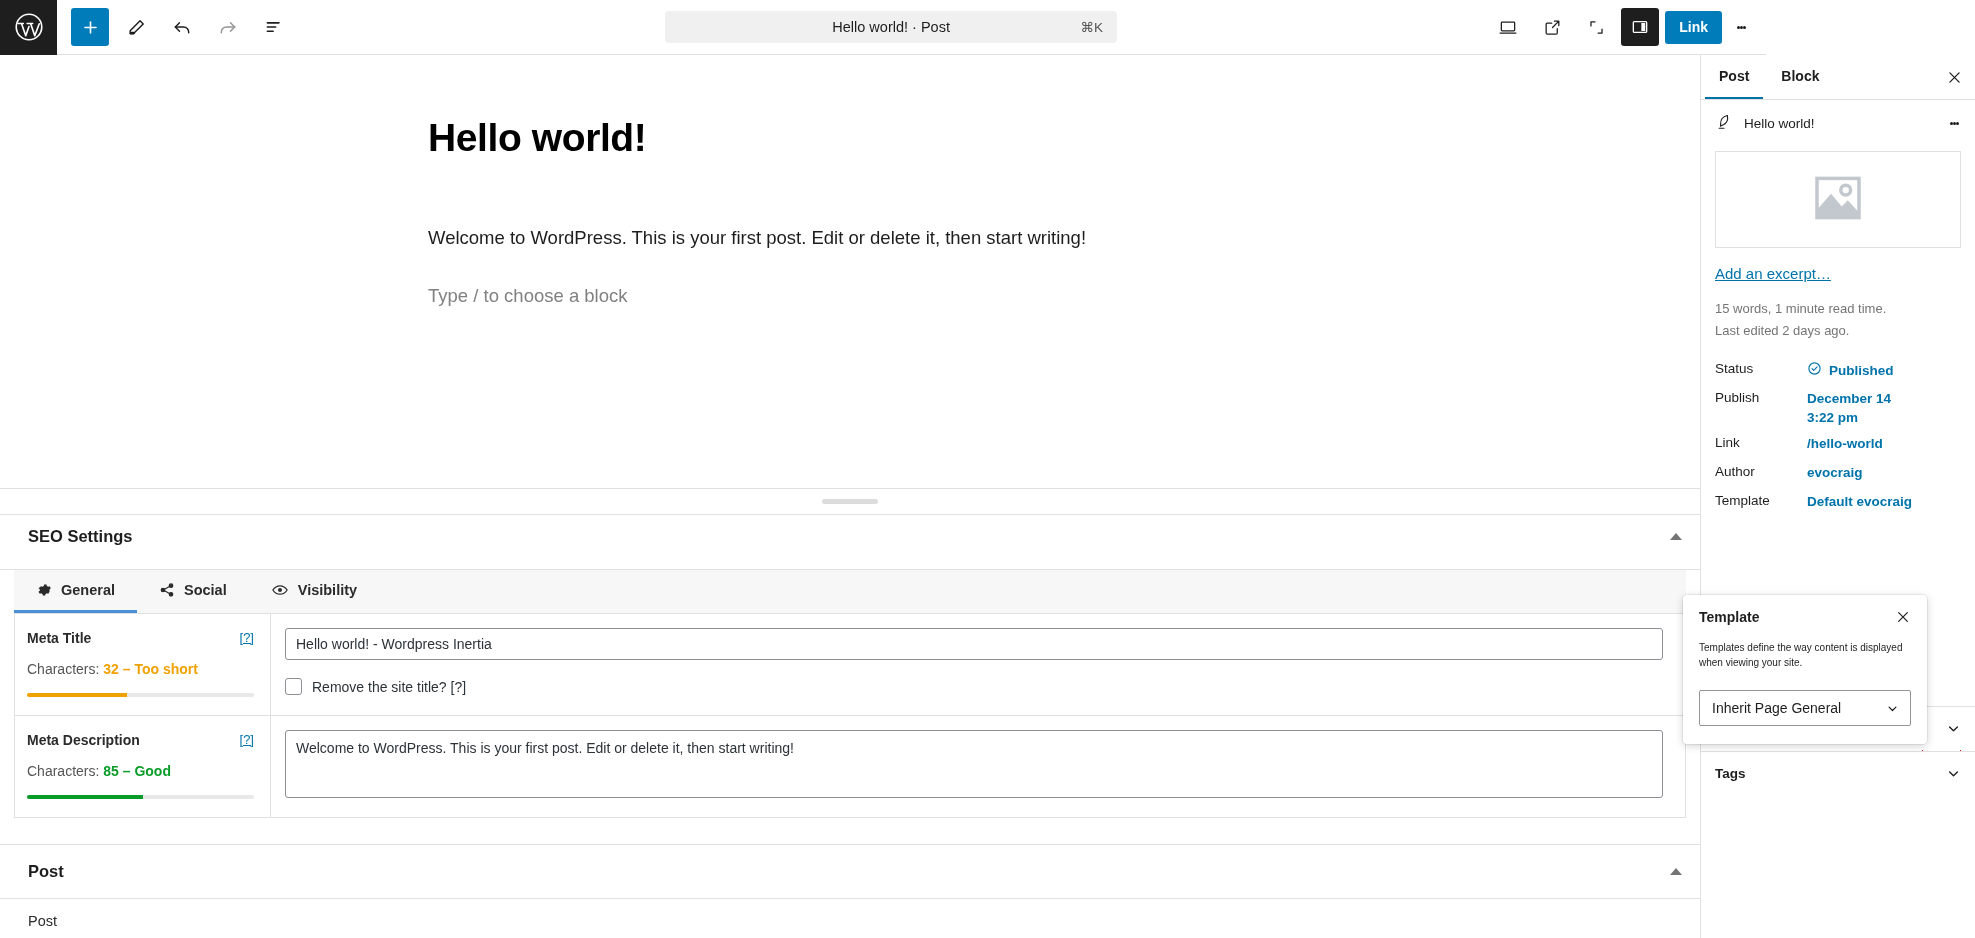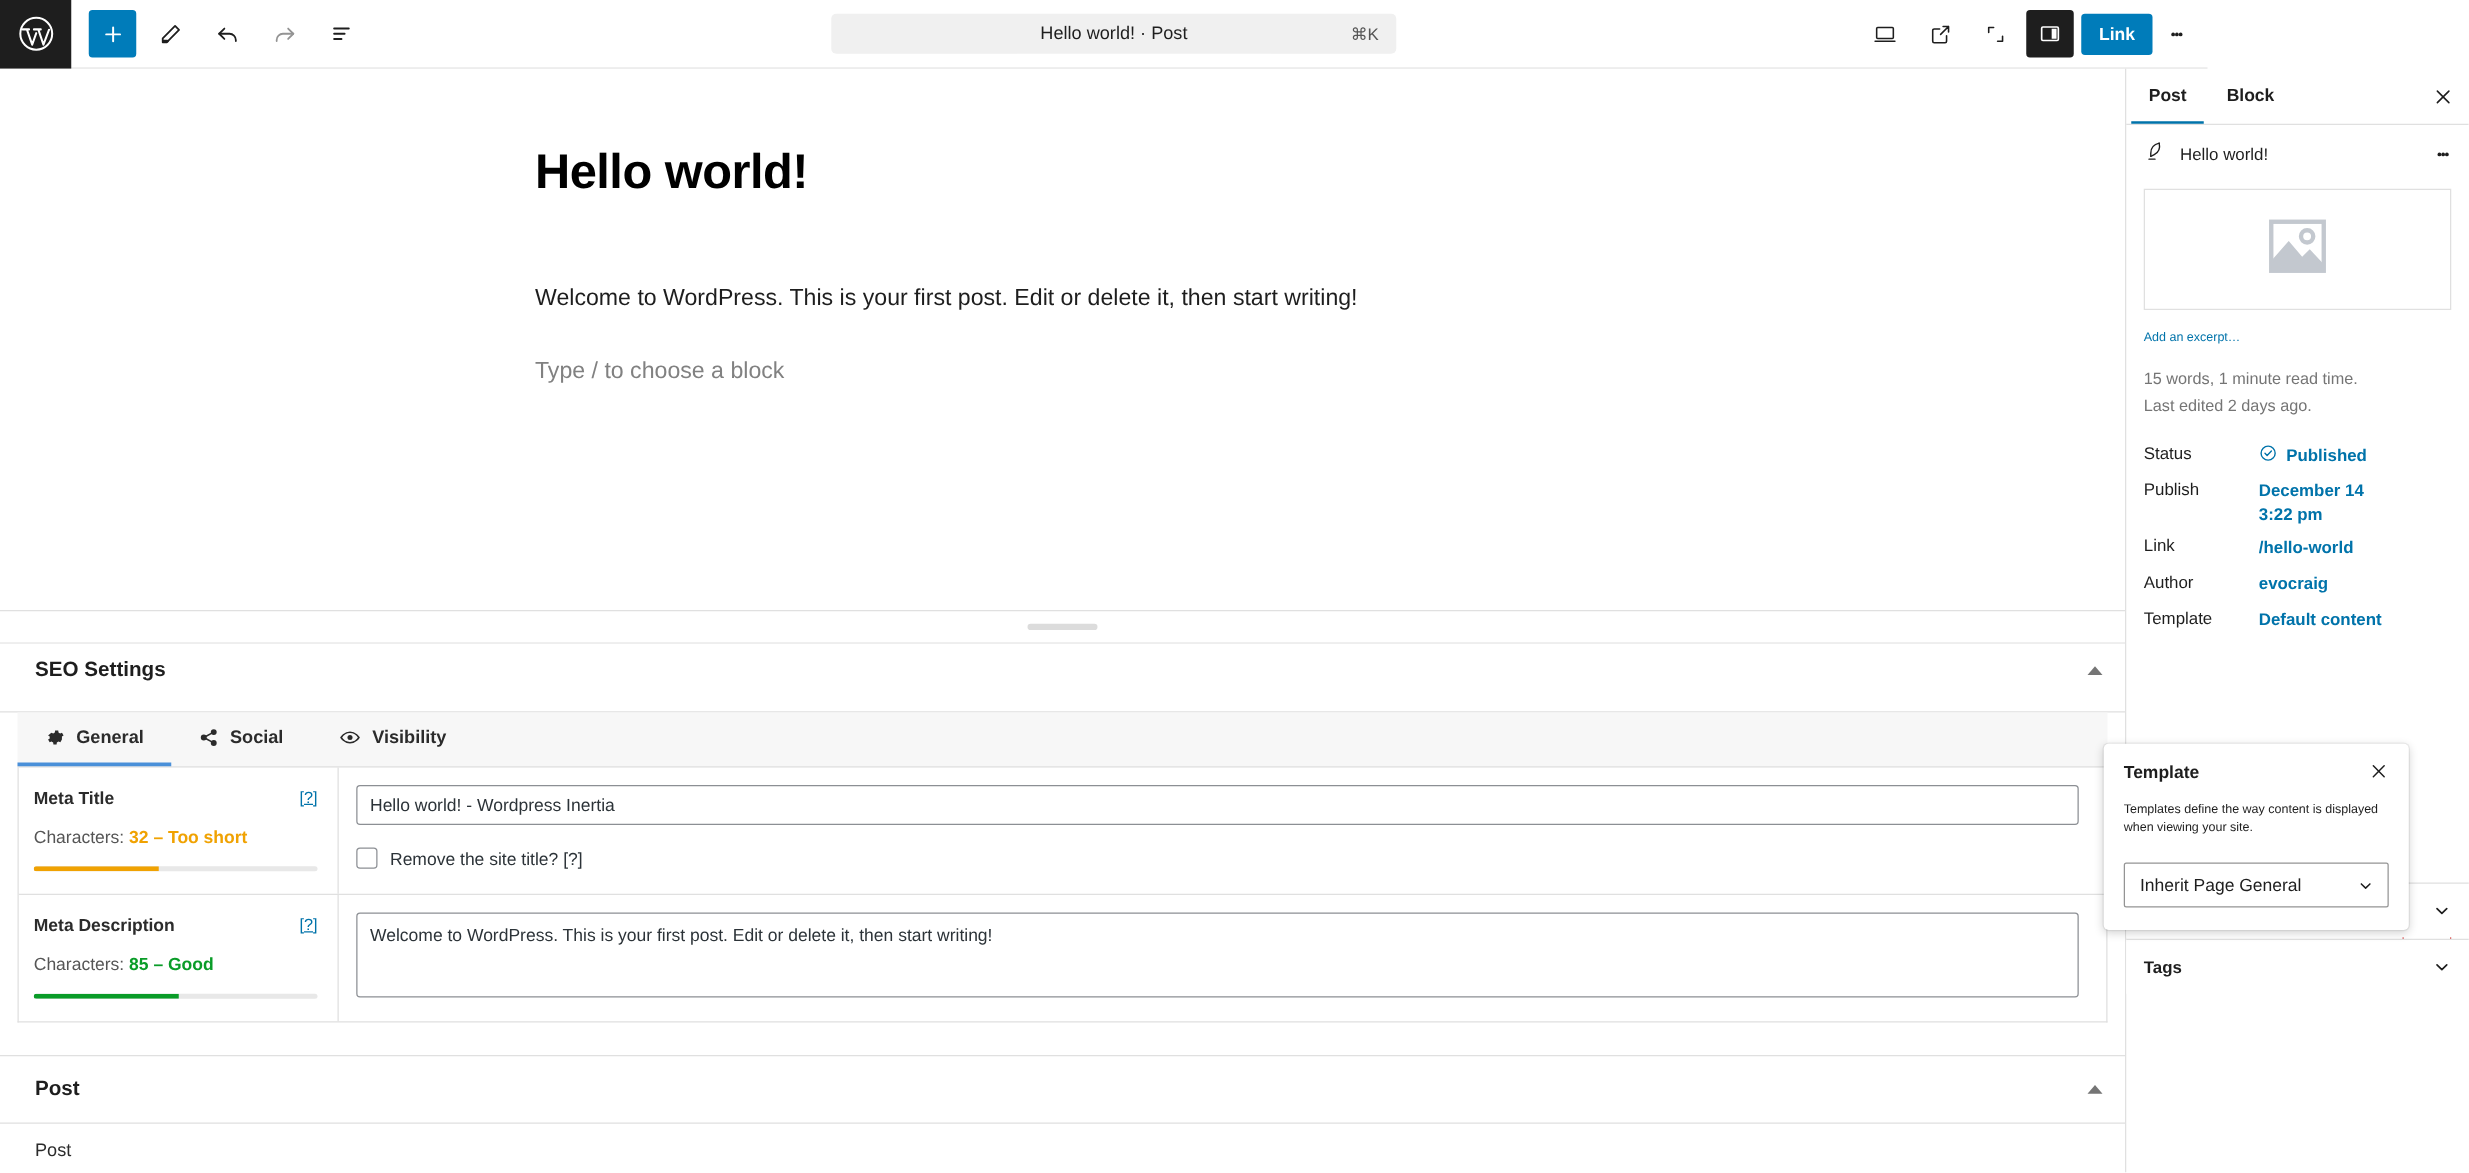--- a/index.html
+++ b/index.html
@@ -159,22 +159,22 @@
     padding: 0 8px 0 14px;
   }
   .sb-post-title { font-size: 13.5px; color: #1e1e1e; flex: 1; }
   .kebab { width: 26px; display: flex; align-items: center; justify-content: center; cursor: pointer; }
   .kebab i { display: block; width: 3px; height: 3px; background: #1e1e1e; border-radius: 50%; margin: 2px 0; }
   .feat-img {
     margin: 4px 14px 0 14px; height: 97px; border: 1px solid #e0e0e0;
     display: flex; align-items: center; justify-content: center; background: #fff; cursor: pointer;
   }
   .excerpt-link {
-    display: block; margin: 17px 14px 0 14px; font-size: 10px;
-    color: #0073aa; cursor: pointer;
+    display: block; margin: 17px 14px 0 14px; font-size: 15px;
+    color: #0073aa; text-decoration: underline; cursor: pointer;
   }
   .sb-meta-text { margin: 17px 14px 0 14px; font-size: 13px; color: #757575; line-height: 1.55; }
   .sb-rows { margin: 16px 14px 0 14px; }
   .sb-row { display: flex; align-items: flex-start; min-height: 29px; padding: 4px 0; }
   .sb-row-label { width: 92px; flex: 0 0 92px; font-size: 13.5px; color: #1e1e1e; }
   .sb-row-value { font-size: 13.5px; color: #0073aa; font-weight: 600; cursor: pointer; line-height: 1.35; }
   .sb-row-value.status { display: flex; align-items: center; gap: 7px; }
   .focus-box {
     position: absolute; right: 14px; top: 661px; width: 39px; height: 40px;
     border: 1px solid #cc1818; background: transparent; pointer-events: none;
@@ -454,21 +454,21 @@
       <div class="sb-row">
         <span class="sb-row-label">Link</span>
         <span class="sb-row-value">/hello-world</span>
       </div>
       <div class="sb-row">
         <span class="sb-row-label">Author</span>
         <span class="sb-row-value">evocraig</span>
       </div>
       <div class="sb-row">
         <span class="sb-row-label">Template</span>
-        <span class="sb-row-value">Default content</span>
+        <span class="sb-row-value">Default evocraig</span>
       </div>
     </div>
 
     <div class="focus-box" style="border-color: rgb(204, 24, 24);"></div>
 
     <div class="sb-acc" style="top:651px;">
       <span class="sb-acc-label">Categories</span>
       <span class="chevron">
         <svg width="17" height="17" viewBox="0 0 24 24" fill="none" stroke="currentColor" stroke-width="1.9" stroke-linecap="round" stroke-linejoin="round">
             <path d="M6.5 9.8 12 15.2l5.5-5.4"></path>

